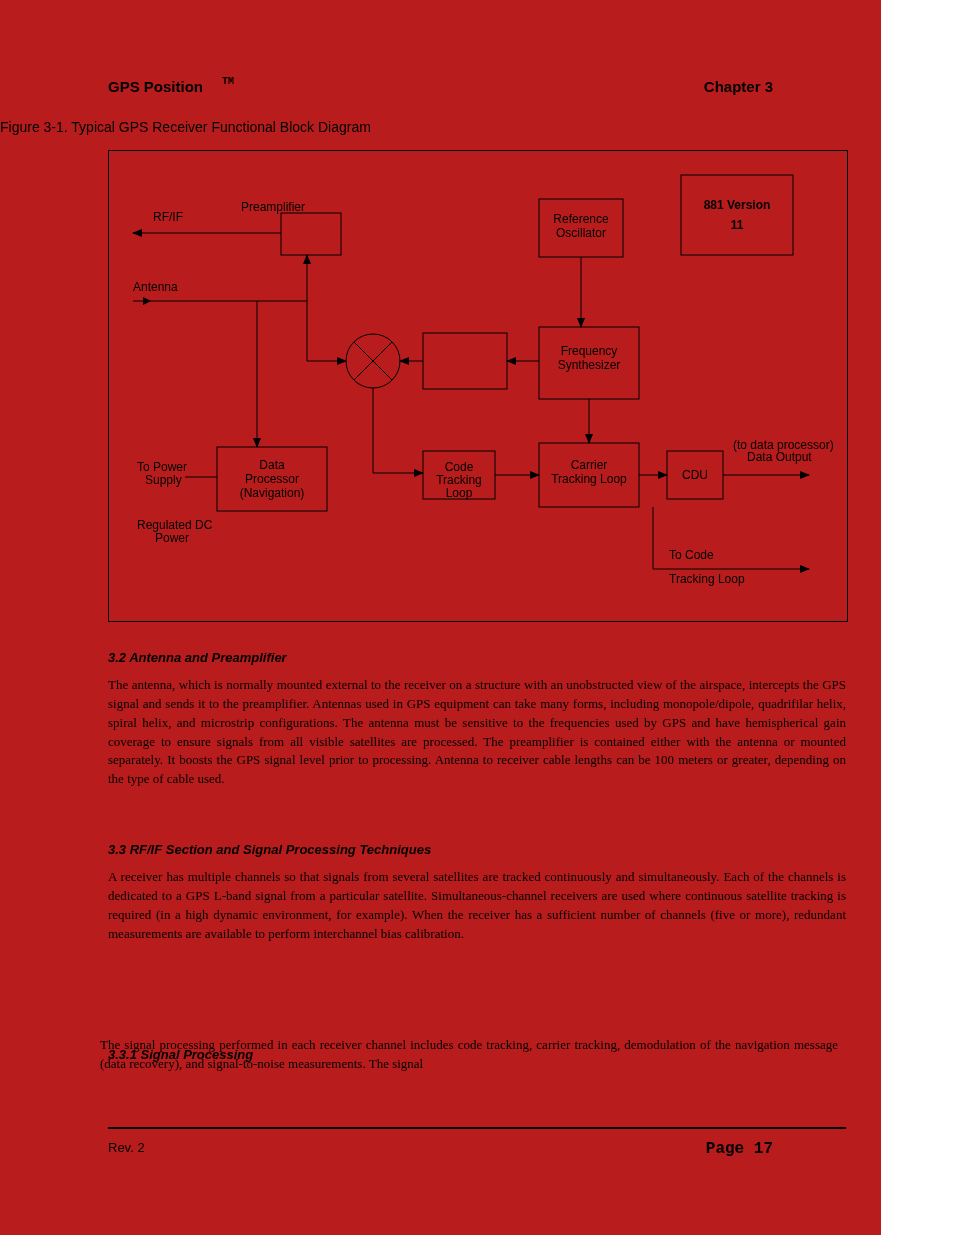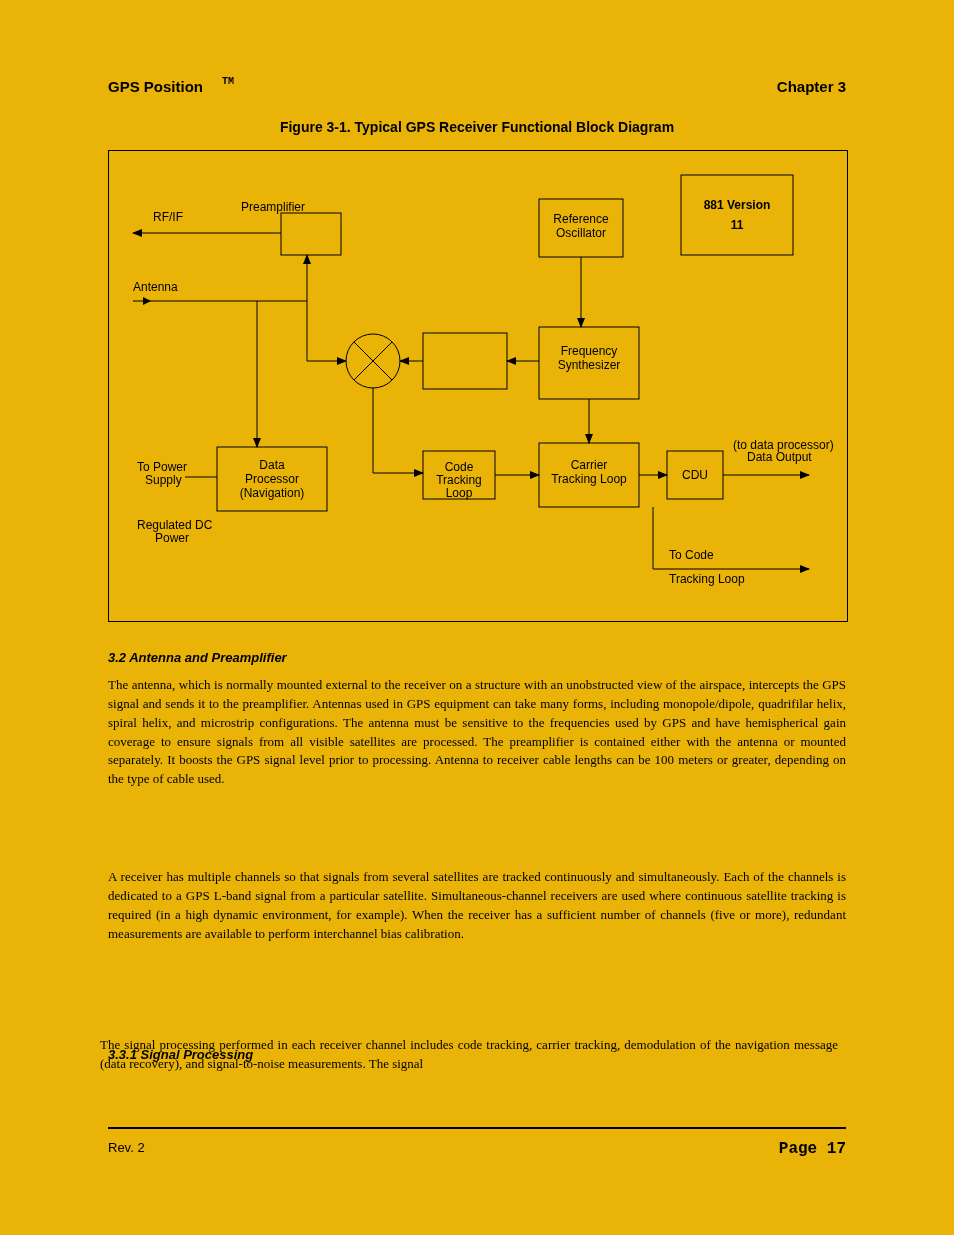--- a/index.html
+++ b/index.html
@@ -4,23 +4,23 @@
 <style>
   html, body {
     margin: 0;
     padding: 0;
     background: #fff;
     font-family: "Times New Roman", Times, serif;
     color: #000;
   }
   .page {
     position: relative;
-    width: 954px;
+    width: 881px;
     height: 1235px;
-    background: #eab308;
+    background: #b91c1c;
   }
   .abs { position: absolute; }
   .header-left {
     left: 108px;
     top: 78px;
     font-family: Arial, Helvetica, sans-serif;
     font-size: 15px;
     font-weight: bold;
   }
   .header-right {
@@ -34,23 +34,22 @@
   .tm {
     left: 222px;
     top: 76px;
     font-family: Liberation Mono, monospace;
     font-size: 10px;
     font-weight: bold;
   }
   .fig-title {
     width: 954px;
     top: 119px;
-    text-align: center;
-    font-family: Arial, Helvetica, sans-serif;
-    font-weight: bold;
+    font-family: Arial, Helvetica, sans-serif;
+    font-weight: normal;
     font-size: 14px;
   }
   .diagram-box {
     left: 108px;
     top: 150px;
     width: 738px;
     height: 470px;
     border: 1px solid #000;
   }
   .body-text {
@@ -191,20 +190,21 @@
       <line x1="108" y1="326" x2="76" y2="326" stroke="#000"></line>
 
       <text x="28" y="378" font-size="10">Regulated DC</text>
       <text x="46" y="391" font-size="10">Power</text>
     </svg>
   </div>
 
   <div class="abs section-h" style="top:650px;">3.2   Antenna and Preamplifier</div>
   <div class="abs body-text" style="left:108px; top:676px; width:738px; text-align:justify;">The antenna, which is normally mounted external to the receiver on a structure with an unobstructed view of the airspace, intercepts the GPS signal and sends it to the preamplifier. Antennas used in GPS equipment can take many forms, including monopole/dipole, quadrifilar helix, spiral helix, and microstrip configurations. The antenna must be sensitive to the frequencies used by GPS and have hemispherical gain coverage to ensure signals from all visible satellites are processed. The preamplifier is contained either with the antenna or mounted separately. It boosts the GPS signal level prior to processing. Antenna to receiver cable lengths can be 100 meters or greater, depending on the type of cable used.</div>
 
+  <div class="abs section-h" style="top:842px;">3.3   RF/IF Section and Signal Processing Techniques</div>
   <div class="abs body-text" style="left:108px; top:868px; width:738px; text-align:justify;">A receiver has multiple channels so that signals from several satellites are tracked continuously and simultaneously. Each of the channels is dedicated to a GPS L-band signal from a particular satellite. Simultaneous-channel receivers are used where continuous satellite tracking is required (in a high dynamic environment, for example). When the receiver has a sufficient number of channels (five or more), redundant measurements are available to perform interchannel bias calibration.</div>
 
   <div class="abs section-h" style="top:1047px;">3.3.1   Signal Processing</div>
   <div class="abs body-text" style="left:100px; top:1036px; width:738px; text-align:justify;">The signal processing performed in each receiver channel includes code tracking, carrier tracking, demodulation of the navigation message (data recovery), and signal-to-noise measurements. The signal</div>
 
   <div class="abs footer-rule"></div>
   <div class="abs footer-left">Rev. 2</div>
   <div class="abs footer-right">Page 17</div>
 
 </div>

